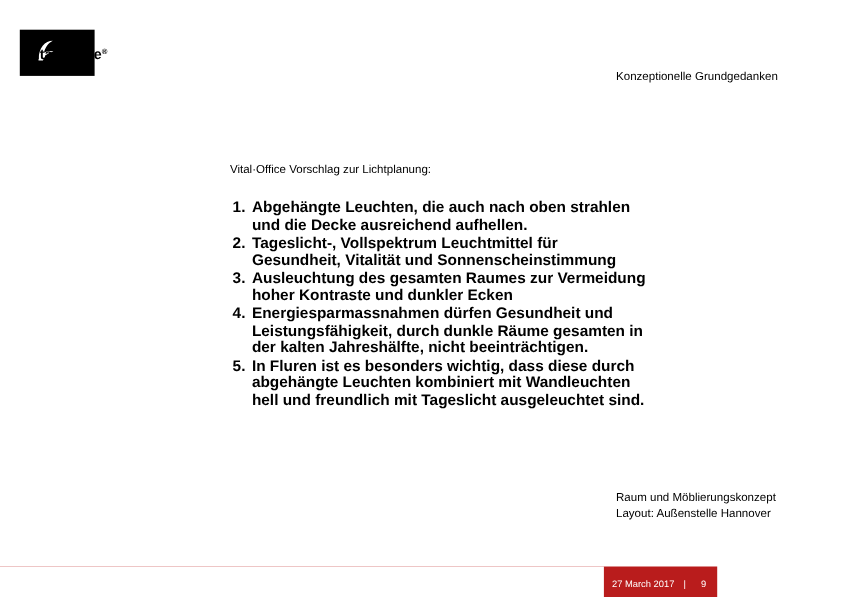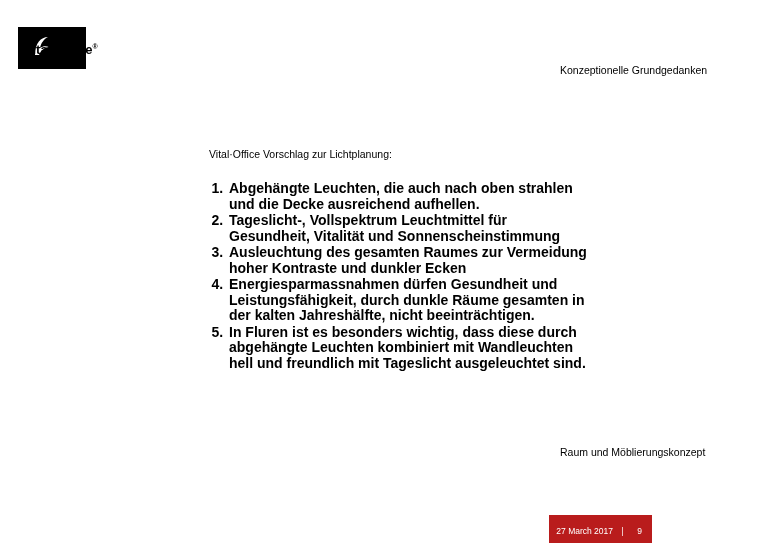--- a/index.html
+++ b/index.html
@@ -152,20 +152,21 @@
     <li>Abgehängte Leuchten, die auch nach oben strahlen und die Decke ausreichend aufhellen.</li>
     <li>Tageslicht-, Vollspektrum Leuchtmittel für Gesundheit, Vitalität und Sonnenscheinstimmung</li>
     <li>Ausleuchtung des gesamten Raumes zur Vermeidung hoher Kontraste und dunkler Ecken</li>
     <li>Energiesparmassnahmen dürfen Gesundheit und Leistungsfähigkeit, durch dunkle Räume gesamten in der kalten Jahreshälfte, nicht beeinträchtigen.</li>
     <li>In Fluren ist es besonders wichtig, dass diese durch abgehängte Leuchten kombiniert mit Wandleuchten hell und freundlich mit Tageslicht ausgeleuchtet sind.</li>
   </ol>
 </div>
 
 <div class="footer-block">
   <div>Raum und Möblierungskonzept</div>
+  <div>Layout: Außenstelle Hannover</div>
 </div>
 
 <div class="bottom-bar">
   <div class="bottom-bar-white"></div>
   <div class="bottom-bar-text">
     <span>©  www.vital-office.net</span>
     <span class="sep">|</span>
     <span>27 March 2017</span>
     <span class="sep">|</span>
     <span class="page-num">9</span>

